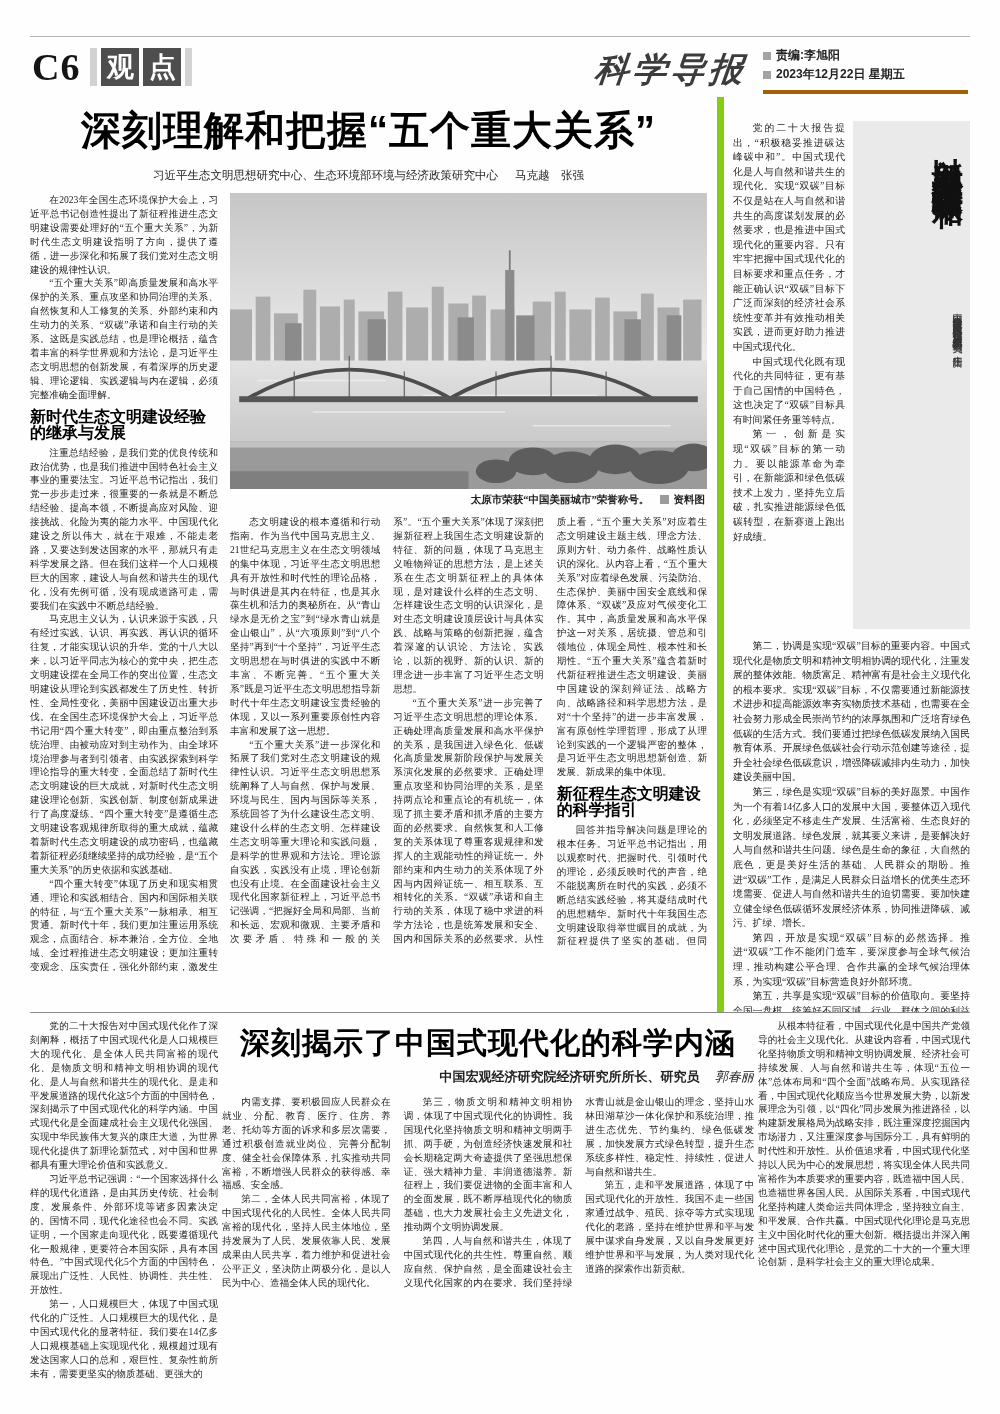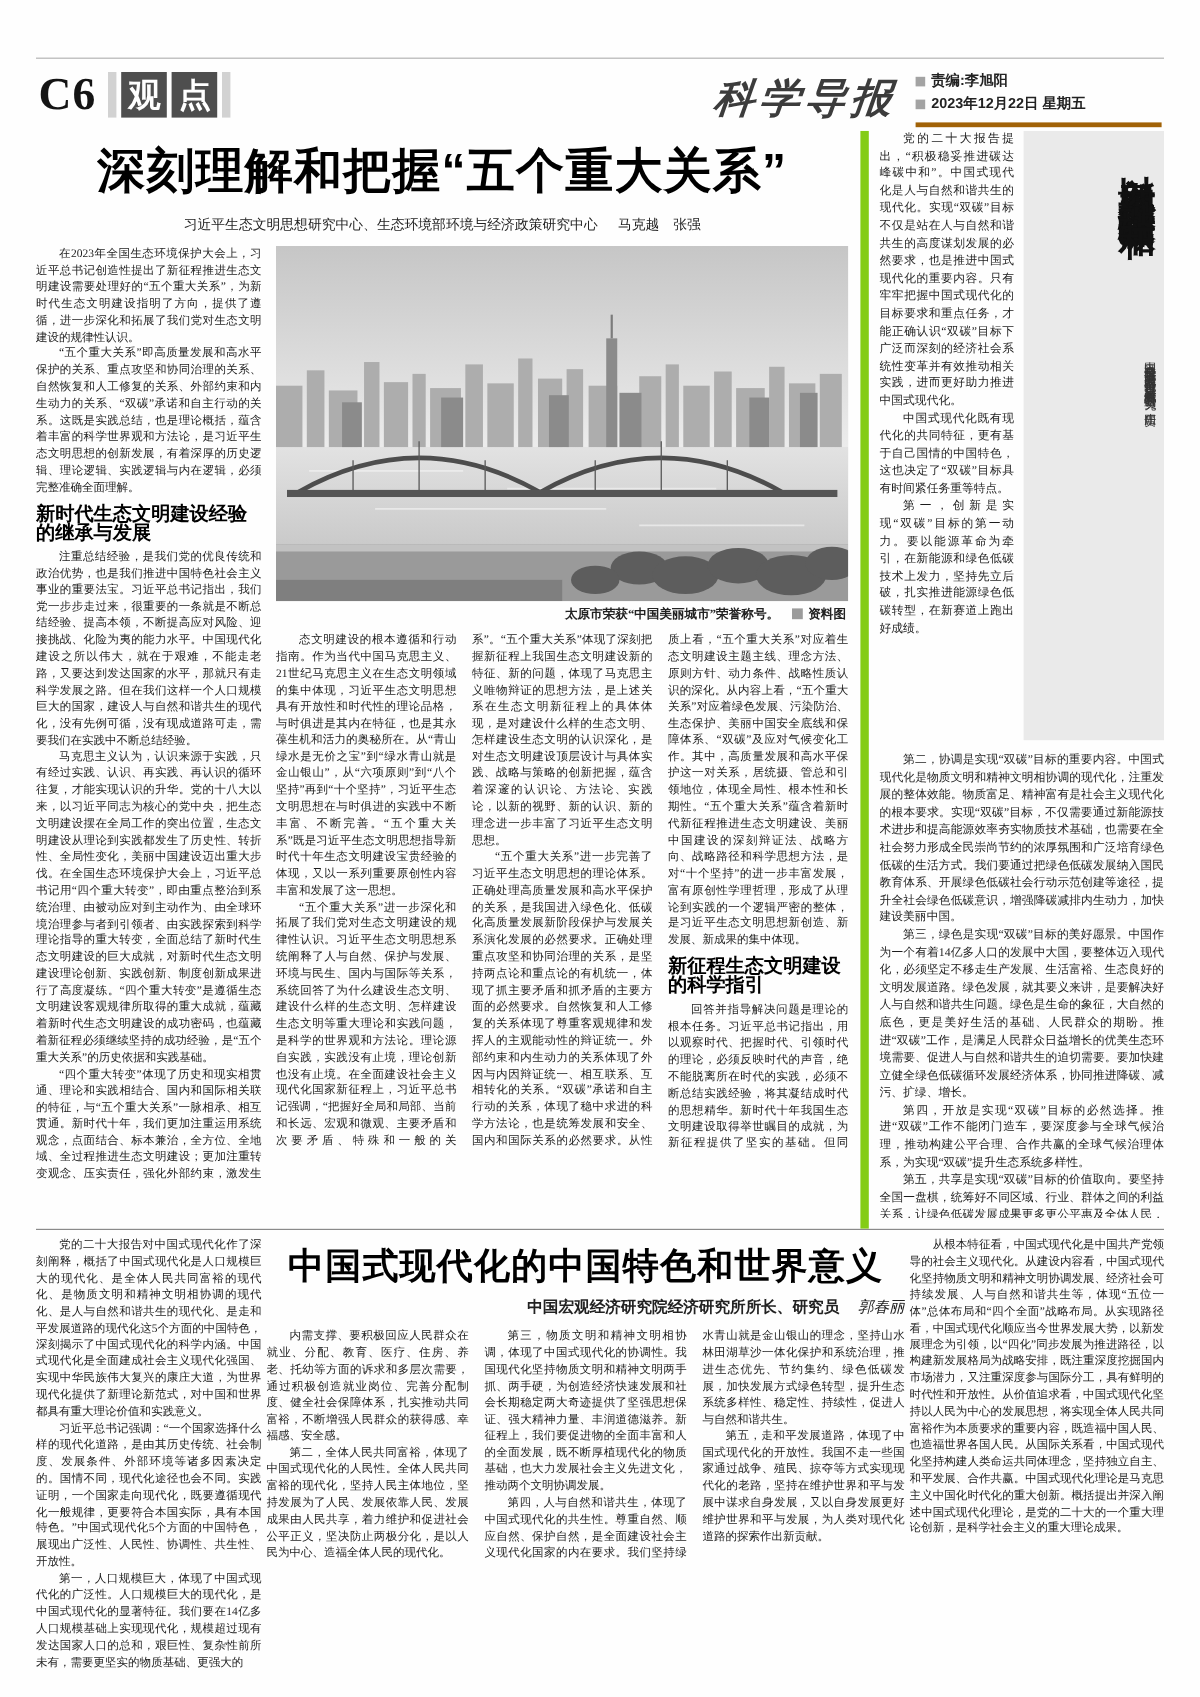--- a/index.html
+++ b/index.html
@@ -1,18 +1,18 @@
 <!DOCTYPE html>
 <html><head>
 <meta charset="utf-8">
 <style>
   * { box-sizing: border-box; margin: 0; padding: 0; }
   html,body { width:1000px; background:#ffffff; }
   body { font-family:"Liberation Serif", serif; color:#141414; }
-  .page { width:1000px; height:1414px; overflow:hidden; padding:12px 30px; background:#fefefe; }
+  .page { width:1000px; height:1414px; overflow:hidden; padding:0 30px; background:#fefefe; }
 
   
   .top-hairline { border-top:1px solid #b5b5b5; margin-top:36px; }
   .header { display:flex; justify-content:space-between; align-items:flex-start; padding:8px 2px 6px 2px; height:60px; }
   .header-left { display:flex; align-items:center; gap:10px; }
   .page-no { font-family:"Liberation Serif", serif; font-weight:bold; font-size:38px; letter-spacing:1px; }
   .badges { display:flex; align-items:center; gap:4px; }
   .badge-bar { width:7px; height:38px; background:#d2d2d2; }
   .badge-box { width:38px; height:38px; background:#4e4e4e; color:#fff; font-family:"Liberation Sans", sans-serif;
                font-weight:bold; font-size:27px; line-height:38px; text-align:center; }
@@ -41,21 +41,21 @@
   .under-photo { column-count:3; column-gap:13px; height:438px; overflow:hidden; }
 
   
   .bodytext p, .under-photo p, .kai p { font-size:9.6px; line-height:13.9px; text-align:justify; text-indent:2em; color:#1c1c1c; }
   .subhead { font-family:"Liberation Sans", sans-serif; font-weight:bold; font-size:16px; line-height:16px;
              margin:7px 0 5px 0; color:#000; text-indent:0; }
   .under-photo .subhead { column-span:none; }
 
   
   .sidebar { width:246px; flex:none; padding-left:9px; overflow:hidden; }
-  .sidebar-top { display:flex; gap:8px; height:508px; overflow:hidden; }
+  .sidebar-top { display:flex; gap:8px; height:508px; overflow:hidden;margin-top:24px; }
   .sidebar-topcol { width:112px; flex:none; overflow:hidden; }
   .kai p { font-size:9.8px; line-height:14.6px; }
   .vtitle-box { flex:1; background:#eaeaea; writing-mode:vertical-rl; display:flex; padding:12px 6px; overflow:hidden; }
   .vtitle-main { font-family:"Liberation Serif", serif; font-weight:bold; font-size:31px; letter-spacing:3px;
                  line-height:1.1; color:#111; }
   .vtitle-author { font-size:10px; letter-spacing:1px; color:#333; margin-top:130px; line-height:1.4; }
   .sidebar-bottom { margin-top:10px; height:388px; overflow:hidden; }
 
   
   .bottom-section { display:flex; gap:4px; height:398px; overflow:hidden; padding-top:6px; }
@@ -226,34 +226,34 @@
             <p>第一，创新是实现“双碳”目标的第一动力。要以能源革命为牵引，在新能源和绿色低碳技术上发力，坚持先立后破，扎实推进能源绿色低碳转型，在新赛道上跑出好成绩。</p>
           </div>
         <div class="vtitle-box">
           <div class="vtitle-main">以新发展理念推进碳达峰碳中和</div>
           <div class="vtitle-author">中国社会科学院习近平新时代中国特色社会主义思想研究中心特约研究员　庄贵阳</div>
         </div>
       </div>
       <div class="sidebar-bottom kai">
           <p>第二，协调是实现“双碳”目标的重要内容。中国式现代化是物质文明和精神文明相协调的现代化，注重发展的整体效能。物质富足、精神富有是社会主义现代化的根本要求。实现“双碳”目标，不仅需要通过新能源技术进步和提高能源效率夯实物质技术基础，也需要在全社会努力形成全民崇尚节约的浓厚氛围和广泛培育绿色低碳的生活方式。我们要通过把绿色低碳发展纳入国民教育体系、开展绿色低碳社会行动示范创建等途径，提升全社会绿色低碳意识，增强降碳减排内生动力，加快建设美丽中国。</p>
           <p>第三，绿色是实现“双碳”目标的美好愿景。中国作为一个有着14亿多人口的发展中大国，要整体迈入现代化，必须坚定不移走生产发展、生活富裕、生态良好的文明发展道路。绿色发展，就其要义来讲，是要解决好人与自然和谐共生问题。绿色是生命的象征，大自然的底色，更是美好生活的基础、人民群众的期盼。推进“双碳”工作，是满足人民群众日益增长的优美生态环境需要、促进人与自然和谐共生的迫切需要。要加快建立健全绿色低碳循环发展经济体系，协同推进降碳、减污、扩绿、增长。</p>
-          <p>第四，开放是实现“双碳”目标的必然选择。推进“双碳”工作不能闭门造车，要深度参与全球气候治理，推动构建公平合理、合作共赢的全球气候治理体系，为实现“双碳”提升生态系统多样性。</p>
+          <p>第四，开放是实现“双碳”目标的必然选择。推进“双碳”工作不能闭门造车，要深度参与全球气候治理，推动构建公平合理、合作共赢的全球气候治理体系，为实现“双碳”目标营造良好外部环境。</p>
           <p>第五，共享是实现“双碳”目标的价值取向。要坚持全国一盘棋，统筹好不同区域、行业、群体之间的利益关系，让绿色低碳发展成果更多更公平惠及全体人民，凝聚起实现“双碳”目标的强大合力。</p>
         </div>
     </div>
   </div>
 
   <div class="bottom-section">
     <div class="bottom-left bodytext">
         <p>党的二十大报告对中国式现代化作了深刻阐释，概括了中国式现代化是人口规模巨大的现代化、是全体人民共同富裕的现代化、是物质文明和精神文明相协调的现代化、是人与自然和谐共生的现代化、是走和平发展道路的现代化这5个方面的中国特色，深刻揭示了中国式现代化的科学内涵。中国式现代化是全面建成社会主义现代化强国、实现中华民族伟大复兴的康庄大道，为世界现代化提供了新理论新范式，对中国和世界都具有重大理论价值和实践意义。</p>
         <p>习近平总书记强调：“一个国家选择什么样的现代化道路，是由其历史传统、社会制度、发展条件、外部环境等诸多因素决定的。国情不同，现代化途径也会不同。实践证明，一个国家走向现代化，既要遵循现代化一般规律，更要符合本国实际，具有本国特色。”中国式现代化5个方面的中国特色，展现出广泛性、人民性、协调性、共生性、开放性。</p>
         <p>第一，人口规模巨大，体现了中国式现代化的广泛性。人口规模巨大的现代化，是中国式现代化的显著特征。我们要在14亿多人口规模基础上实现现代化，规模超过现有发达国家人口的总和，艰巨性、复杂性前所未有，需要更坚实的物质基础、更强大的</p>
       </div>
     <div class="bottom-center">
-      <div class="headline2">中国式现代化的中国特色和世界意义</div>
+      <div class="headline2">深刻揭示了中国式现代化的科学内涵</div>
       <div class="byline2">
         <span>中国宏观经济研究院经济研究所所长、研究员</span>
         <span class="authors">郭春丽</span>
       </div>
       <div class="bottom-cols bodytext">
           <p>内需支撑、要积极回应人民群众在就业、分配、教育、医疗、住房、养老、托幼等方面的诉求和多层次需要，通过积极创造就业岗位、完善分配制度、健全社会保障体系，扎实推动共同富裕，不断增强人民群众的获得感、幸福感、安全感。</p>
           <p>第二，全体人民共同富裕，体现了中国式现代化的人民性。全体人民共同富裕的现代化，坚持人民主体地位，坚持发展为了人民、发展依靠人民、发展成果由人民共享，着力维护和促进社会公平正义，坚决防止两极分化，是以人民为中心、造福全体人民的现代化。</p>
           <p>第三，物质文明和精神文明相协调，体现了中国式现代化的协调性。我国现代化坚持物质文明和精神文明两手抓、两手硬，为创造经济快速发展和社会长期稳定两大奇迹提供了坚强思想保证、强大精神力量、丰润道德滋养。新征程上，我们要促进物的全面丰富和人的全面发展，既不断厚植现代化的物质基础，也大力发展社会主义先进文化，推动两个文明协调发展。</p>
           <p>第四，人与自然和谐共生，体现了中国式现代化的共生性。尊重自然、顺应自然、保护自然，是全面建设社会主义现代化国家的内在要求。我们坚持绿水青山就是金山银山的理念，坚持山水林田湖草沙一体化保护和系统治理，推进生态优先、节约集约、绿色低碳发展，加快发展方式绿色转型，提升生态系统多样性、稳定性、持续性，促进人与自然和谐共生。</p>
           <p>第五，走和平发展道路，体现了中国式现代化的开放性。我国不走一些国家通过战争、殖民、掠夺等方式实现现代化的老路，坚持在维护世界和平与发展中谋求自身发展，又以自身发展更好维护世界和平与发展，为人类对现代化道路的探索作出新贡献。</p>

